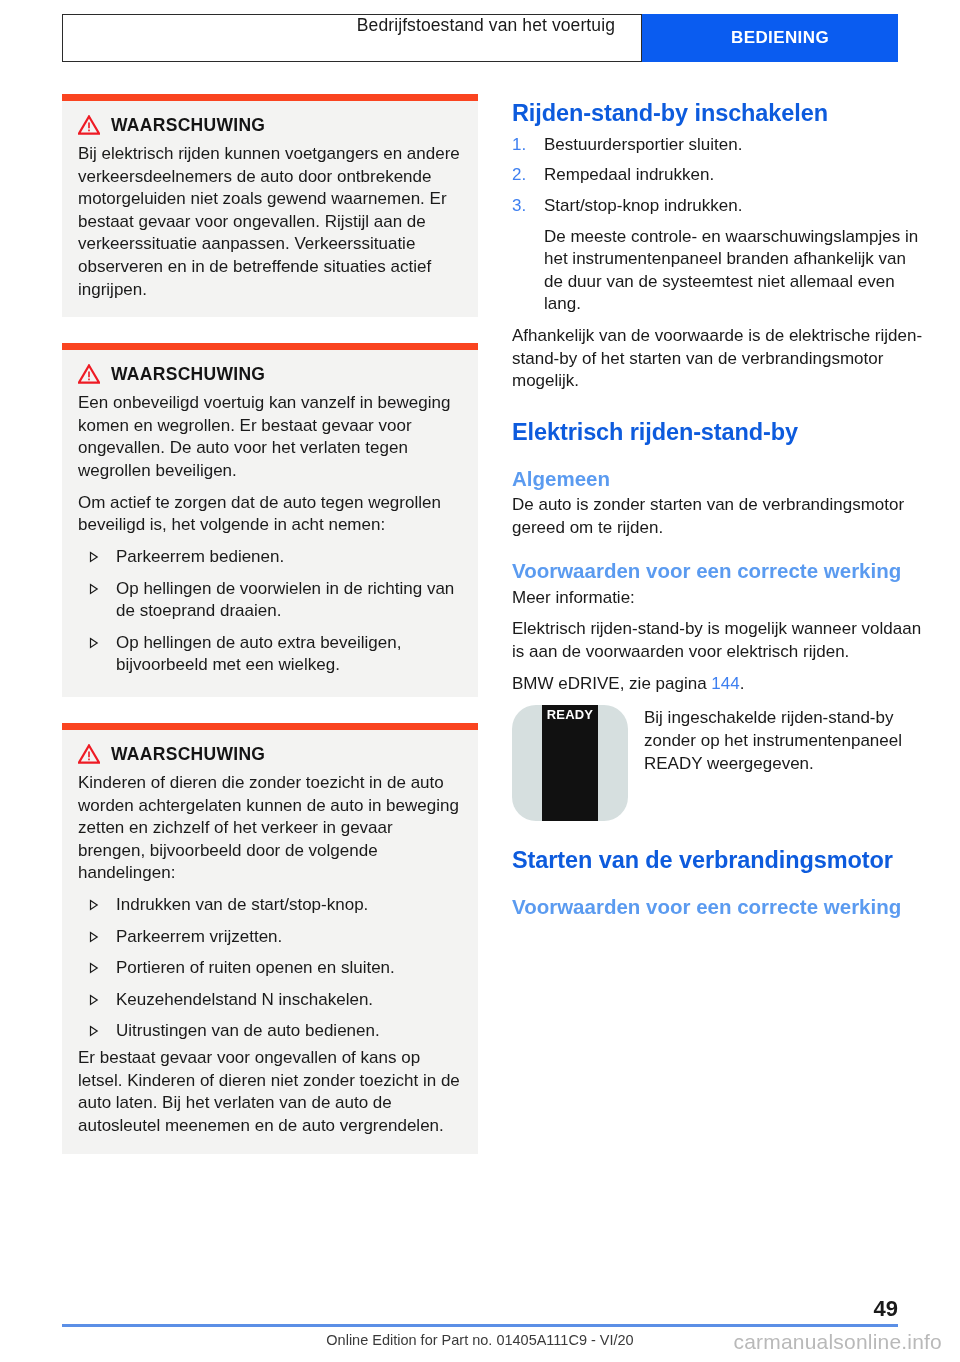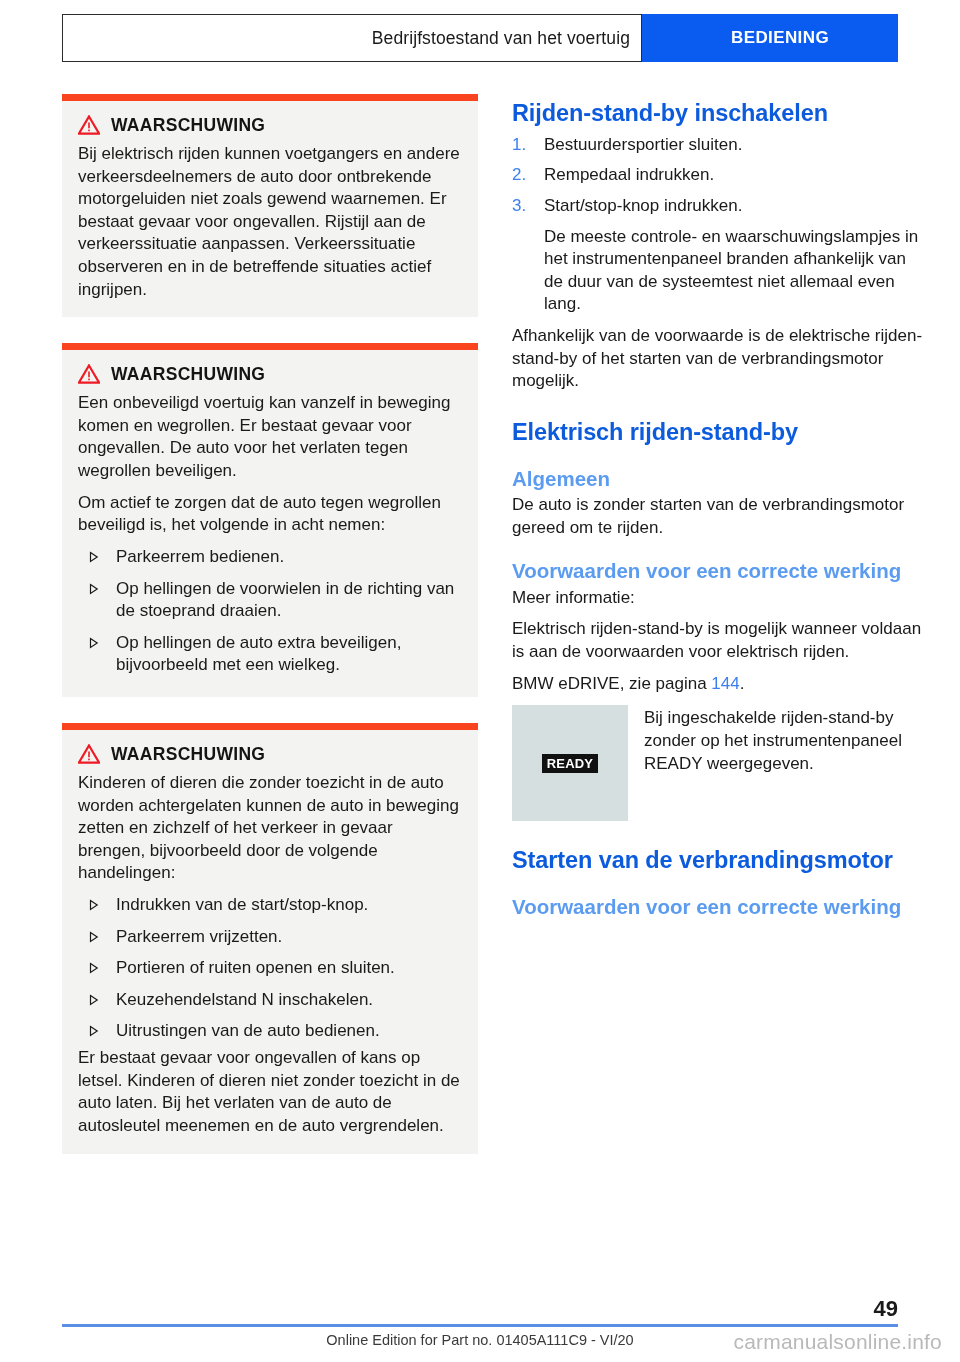--- a/index.html
+++ b/index.html
@@ -23,23 +23,22 @@
     top: 14px;
     width: 836px;
     height: 48px;
     display: flex;
   }
   .header-title-box {
     flex: 1 1 auto;
     border: 1px solid #2b2b2b;
     box-sizing: border-box;
     display: flex;
-    align-items: center;
     justify-content: flex-end;
-    padding-right: 11px;
+    padding-right: 26px;
     background: #ffffff;
   }
   .header-title-box span {
     font-size: 17.5px;
     color: #1a1a1a;
     letter-spacing: .1px;
   }
   .header-chapter-box {
     width: 256px;
     background: #0a5cf0;
@@ -181,22 +180,22 @@
     gap: 16px;
     margin: 10px 0 4px 0;
     align-items: flex-start;
   }
   .figure-img {
     width: 116px;
     height: 116px;
     background: #d6dfdf;
     flex: 0 0 auto;
     display: flex;
-    align-items: center;
     justify-content: center;
+    border-radius: 24px;
   }
   .ready-badge {
     background: #111111;
     color: #ffffff;
     font-size: 13px;
     font-weight: bold;
     padding: 3px 5px 3px 5px;
     letter-spacing: .2px;
     line-height: 1;
   }

